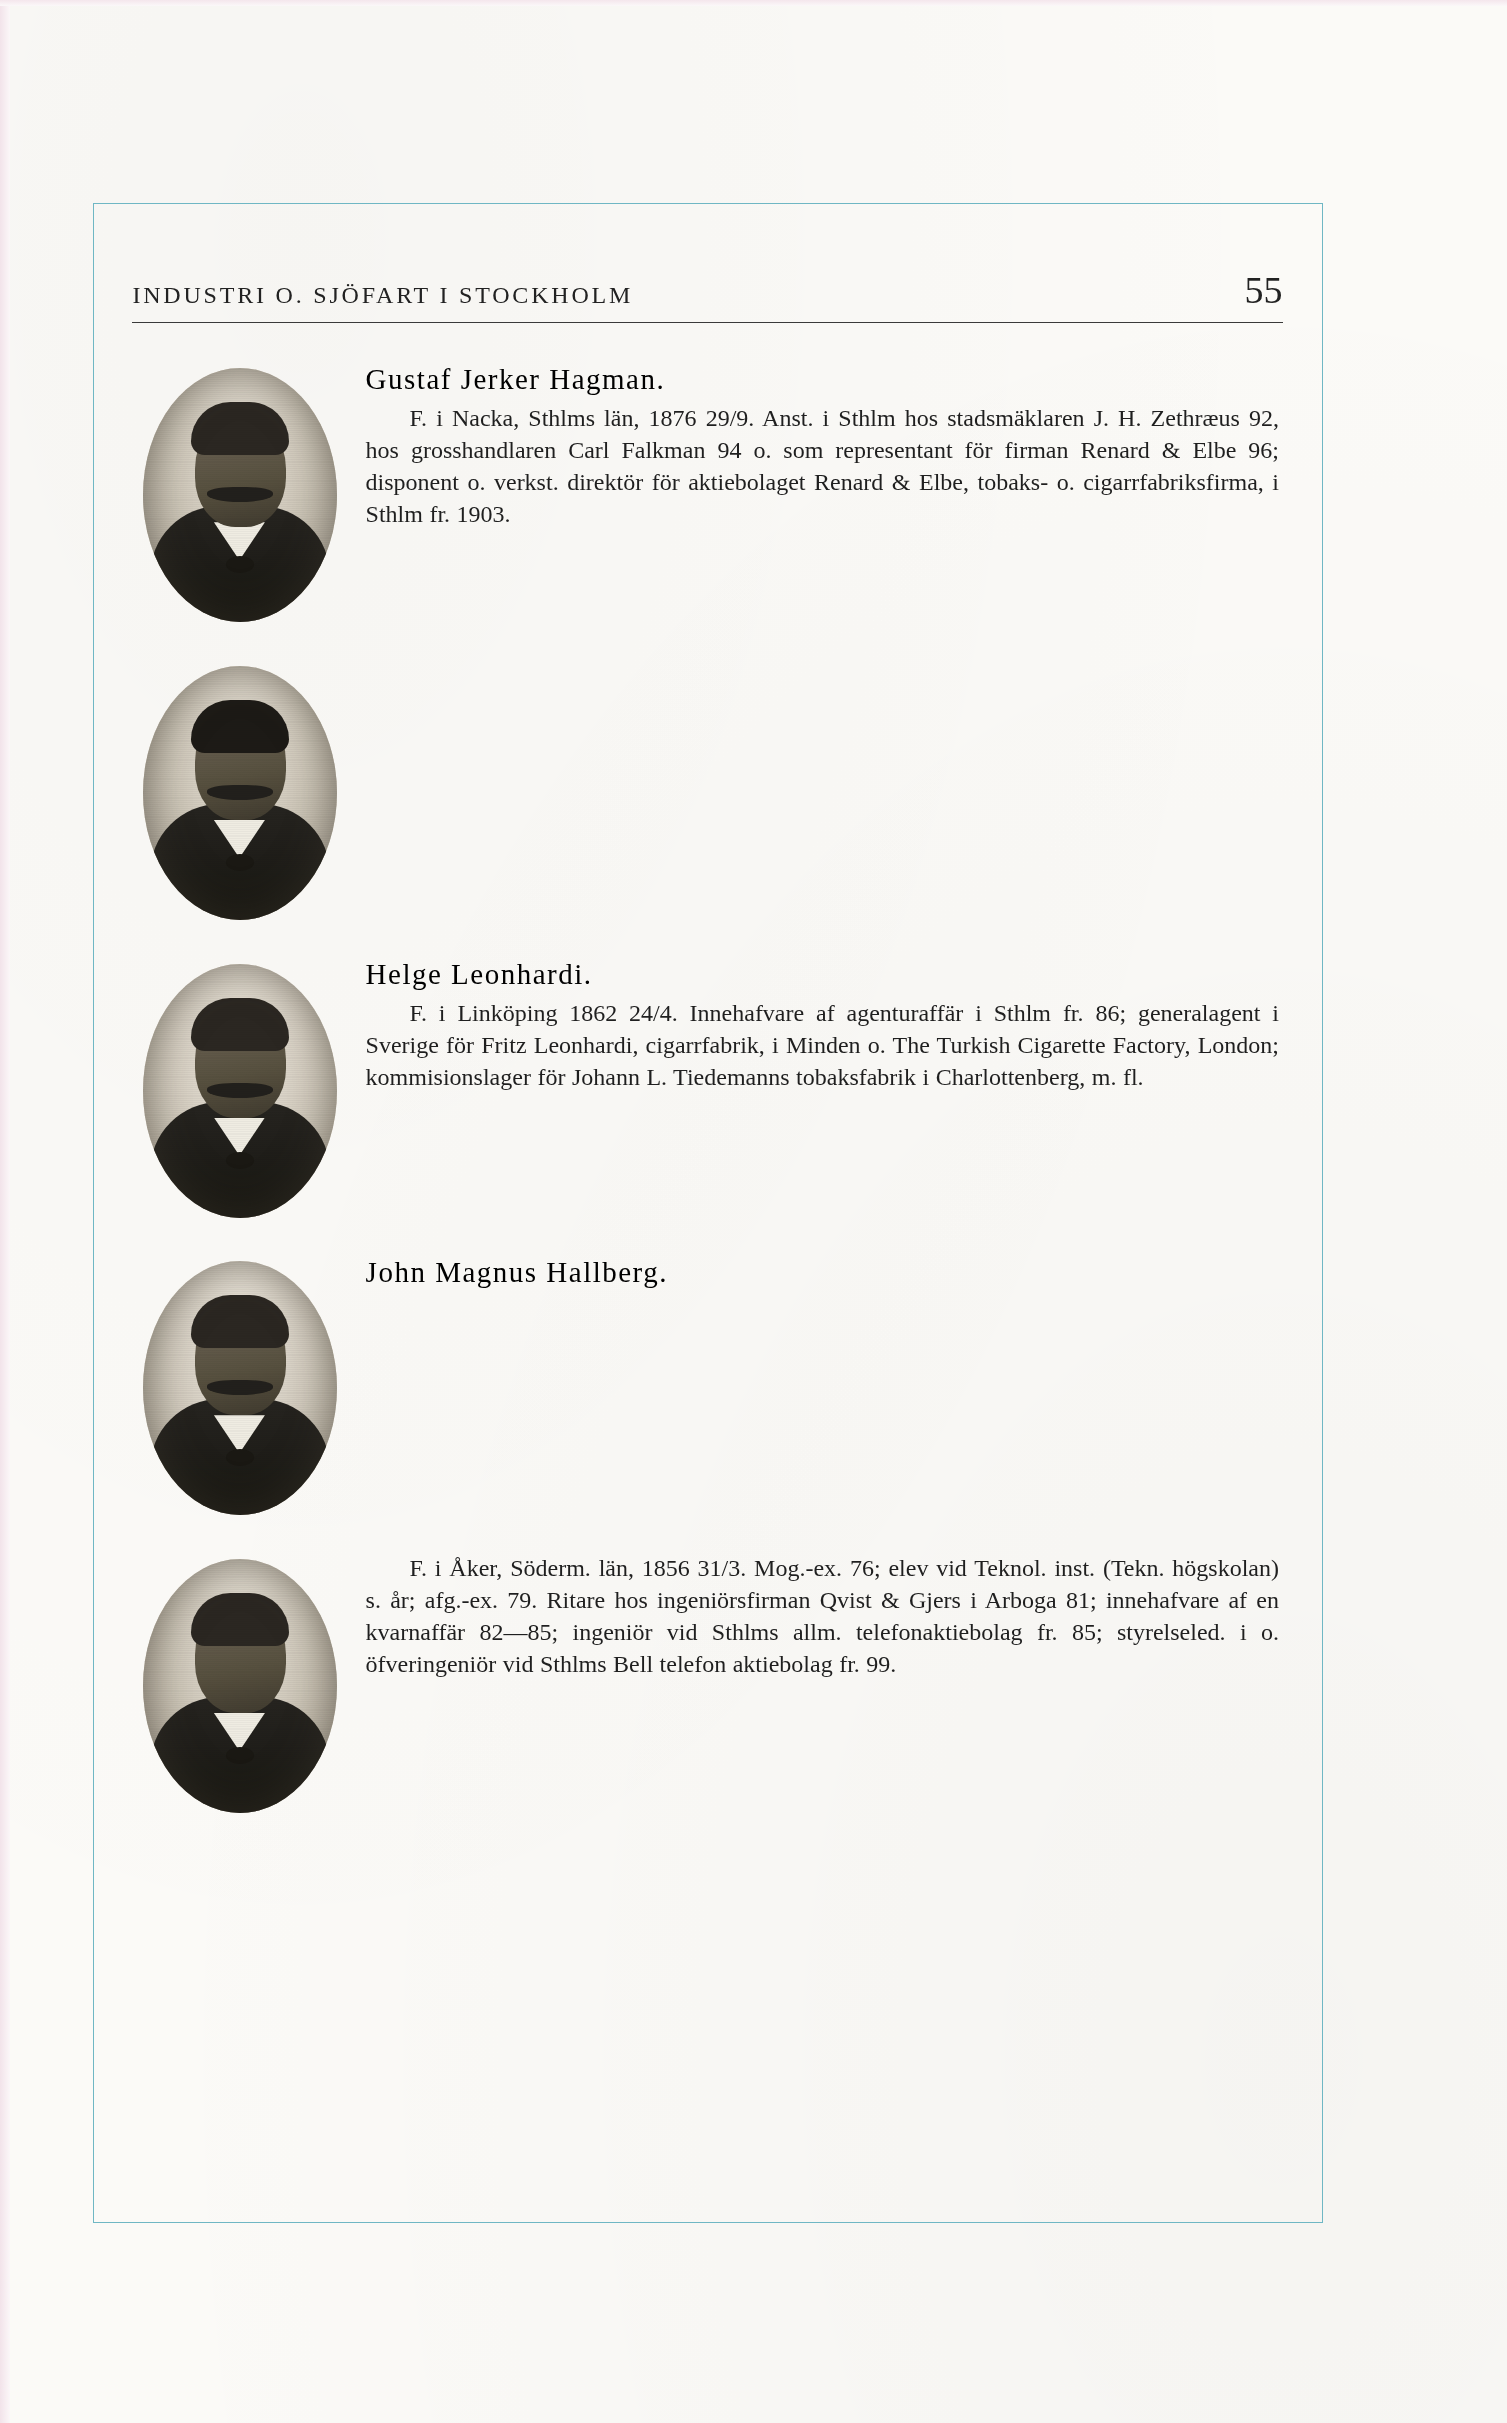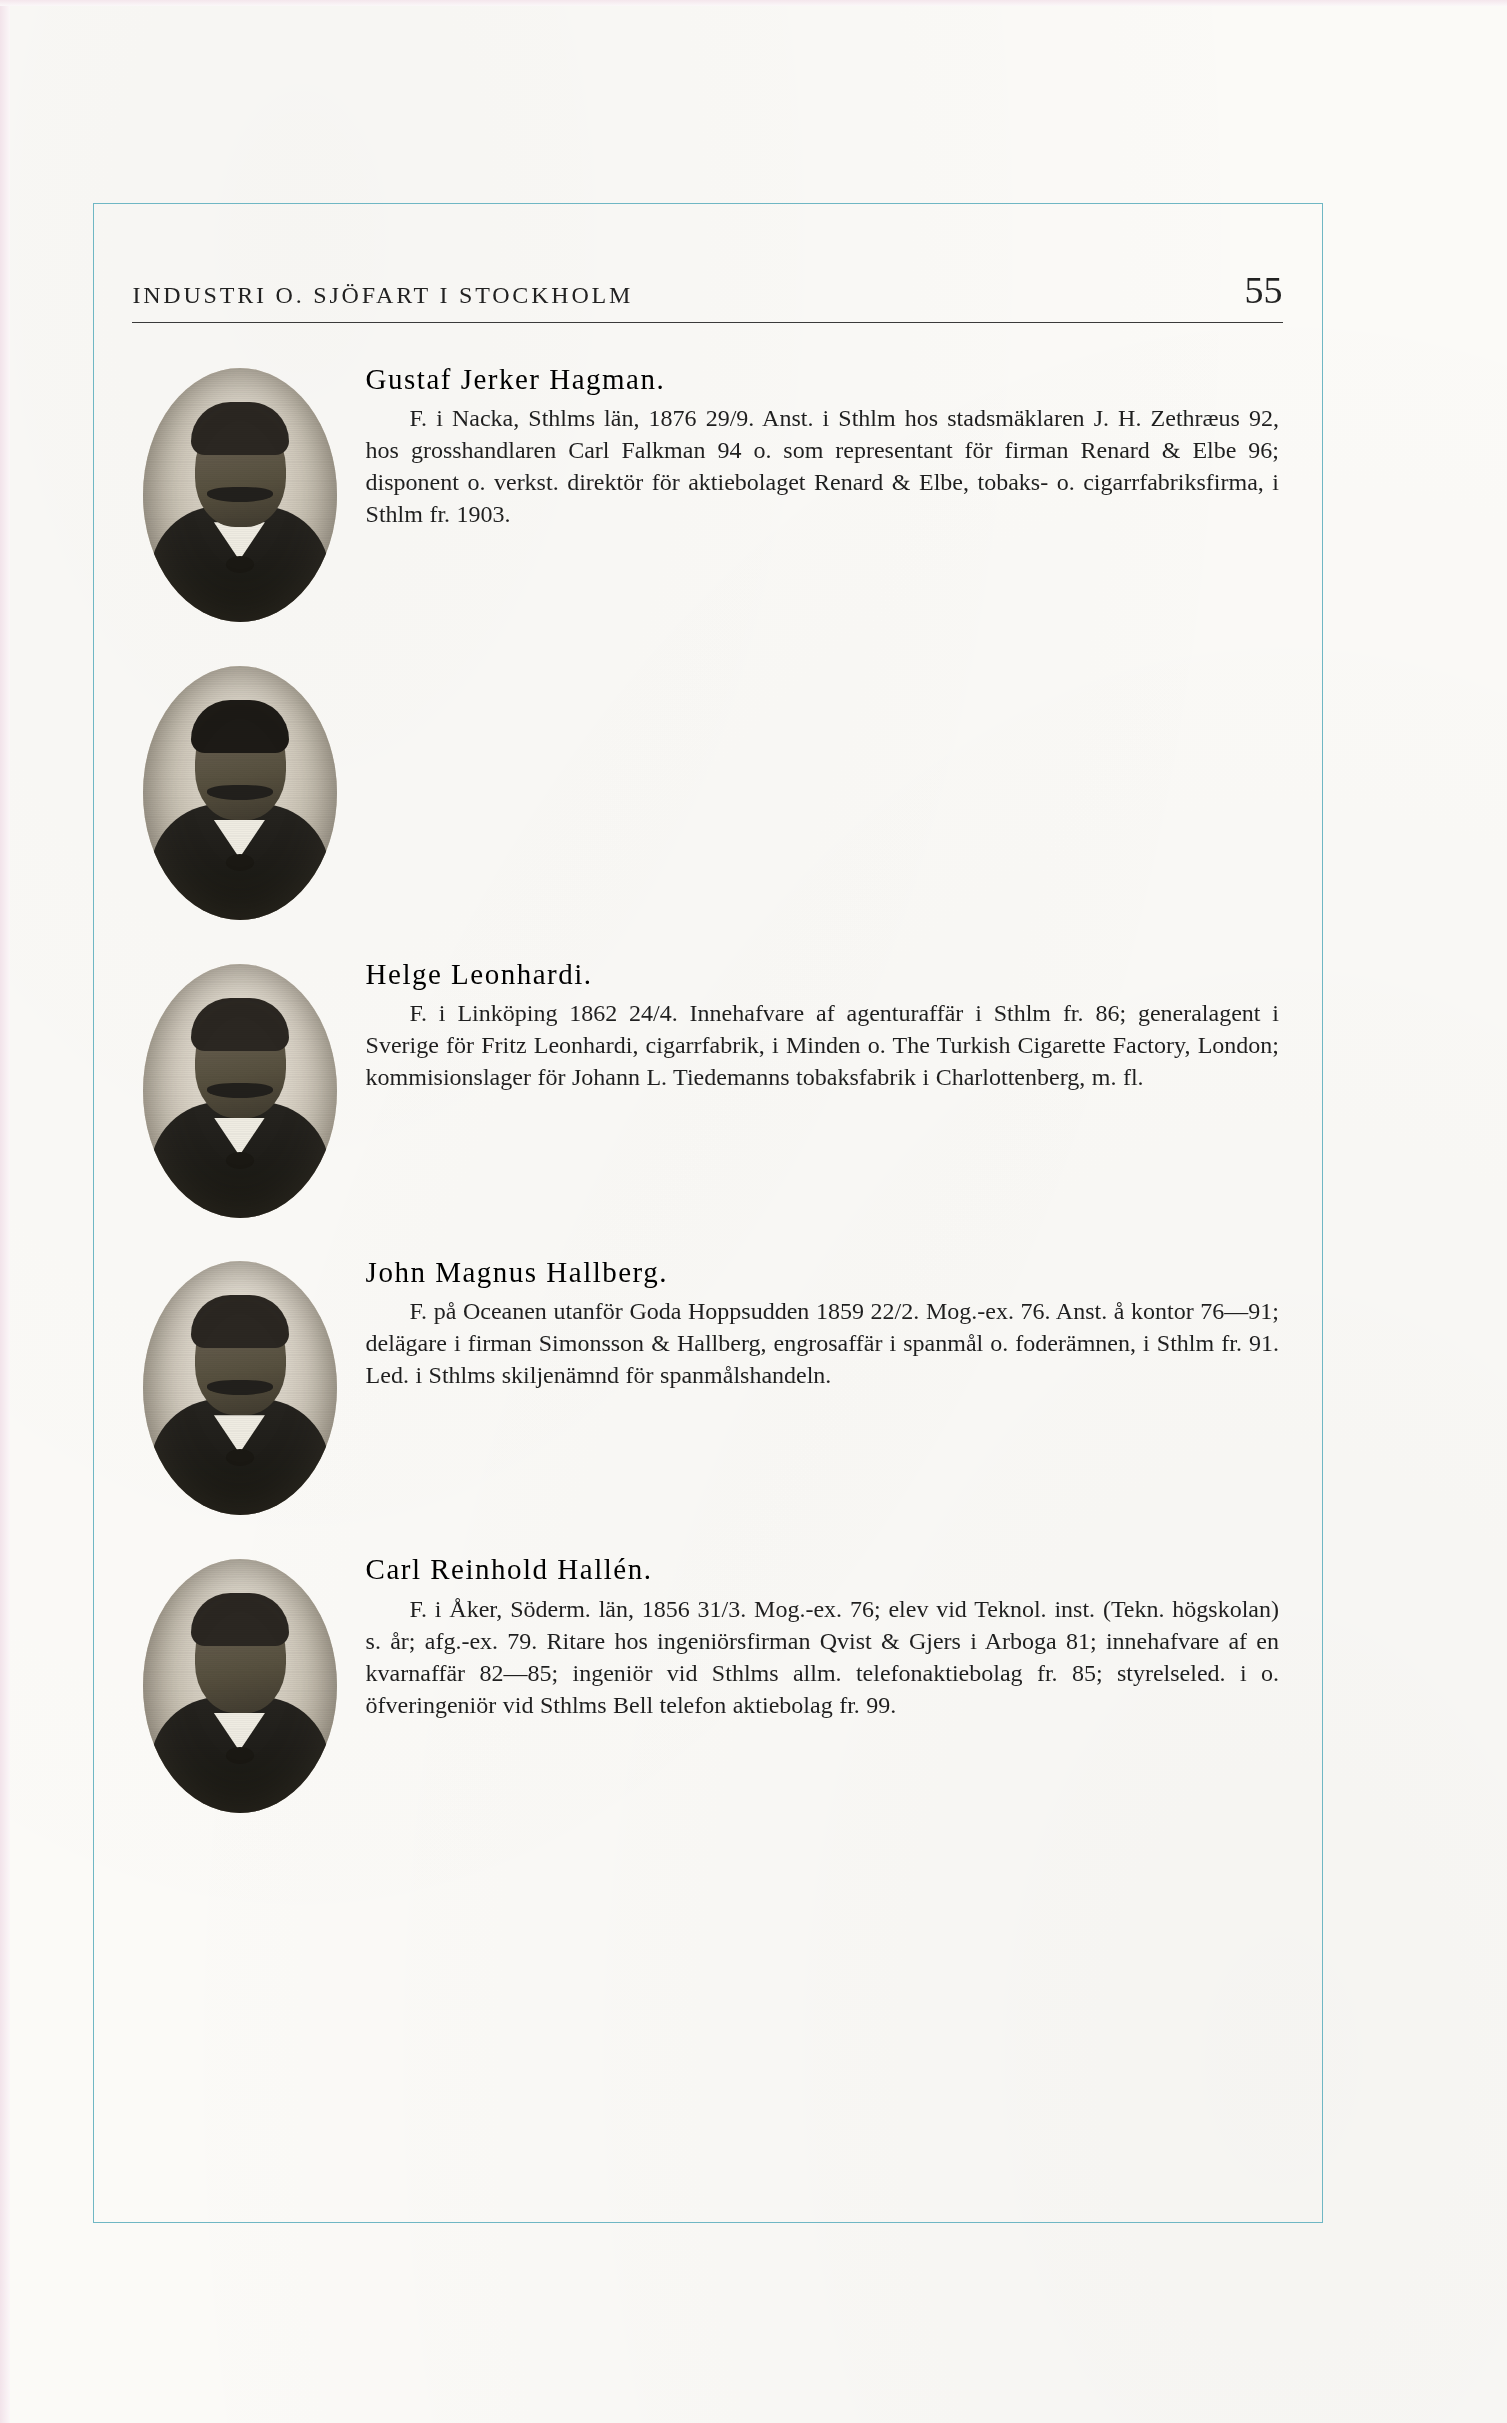--- a/index.html
+++ b/index.html
@@ -299,38 +299,36 @@
           <div class="tie"></div>
           <div class="head"></div>
           <div class="hair"></div>
           <div class="mustache"></div>
           <div class="grain"></div>
           <div class="vignette"></div>
         </div>
       </div>
       <div class="text-col">
         <div class="person-name">John Magnus Hallberg.</div>
-        <div class="person-body">F. på Oceanen utanför Goda Hoppsudden 1859 22/2.  Mog.-ex. 76.  Anst. å kontor 76—91; delägare i firman Simonsson &amp; Hallberg, engrosaffär i spanmål o. foderämnen, i Sthlm fr. 91.  Led. i Sthlms skiljenämnd för spanmålshandeln.</div>
       </div>
     </div>
 
     <div class="entry entry-5">
       <div class="portrait-col">
         <div class="portrait">
           <div class="bg"></div>
           <div class="body"></div>
           <div class="collar"></div>
           <div class="tie"></div>
           <div class="head"></div>
           <div class="hair"></div>
           <div class="grain"></div>
           <div class="vignette"></div>
         </div>
       </div>
       <div class="text-col">
-        <div class="person-name">Carl Reinhold Hallén.</div>
         <div class="person-body">F. i Åker, Söderm. län, 1856 31/3.  Mog.-ex. 76; elev vid Teknol. inst. (Tekn. högskolan) s. år; afg.-ex. 79.  Ritare hos ingeniörsfirman Qvist &amp; Gjers i Arboga 81; innehafvare af en kvarnaffär 82—85; ingeniör vid Sthlms allm. telefonaktiebolag fr. 85; styrelseled. i o. öfveringeniör vid Sthlms Bell telefon aktiebolag fr. 99.</div>
       </div>
     </div>
 
   </div>
 </div>
 
 
 </body></html>

